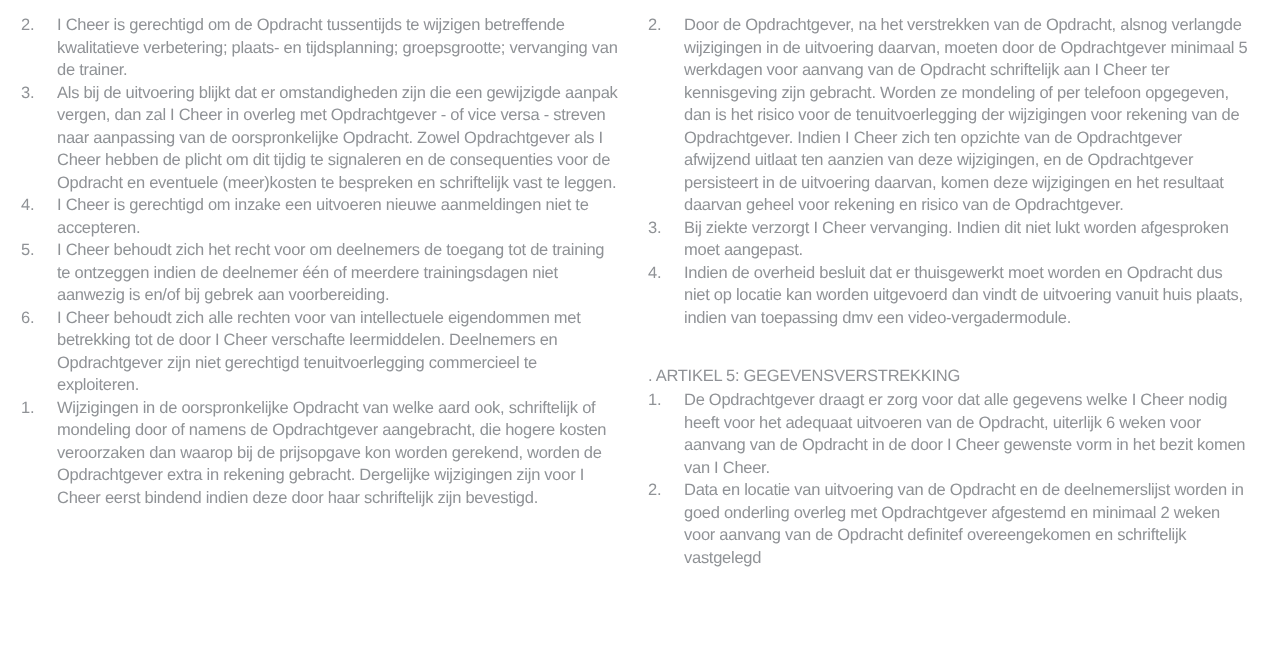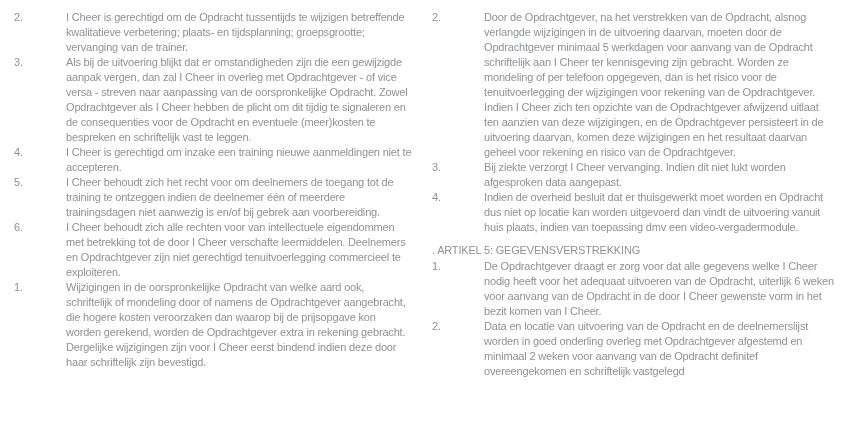--- a/index.html
+++ b/index.html
@@ -40,45 +40,44 @@
     display: flex;
     align-items: flex-start;
   }
   .li .num {
     flex: 0 0 24px;
     width: 24px;
   }
   .li .txt {
     flex: 1 1 auto;
     white-space: pre-line;
-    margin-left: 28px;
   }
   .section-heading {
-    margin-top: 8px;
+    margin-top: 24px;
     margin-bottom: 1px;
   }
 </style>
 </head>
 <body>
 
 <div class="doc">
 
   <div class="col col-left">
 
     <div class="li">
       <span class="num">2.</span>
       <span class="txt">I Cheer is gerechtigd om de Opdracht tussentijds te wijzigen betreffende kwalitatieve verbetering; plaats- en tijdsplanning; groepsgrootte; vervanging van de trainer.</span>
     </div>
     <div class="li">
       <span class="num">3.</span>
       <span class="txt">Als bij de uitvoering blijkt dat er omstandigheden zijn die een gewijzigde aanpak vergen, dan zal I Cheer in overleg met Opdrachtgever - of vice versa - streven naar aanpassing van de oorspronkelijke Opdracht. Zowel Opdrachtgever als I Cheer hebben de plicht om dit tijdig te signaleren en de consequenties voor de Opdracht en eventuele (meer)kosten te bespreken en schriftelijk vast te leggen.</span>
     </div>
     <div class="li">
       <span class="num">4.</span>
-      <span class="txt">I Cheer is gerechtigd om inzake een training  nieuwe aanmeldingen niet te accepteren.</span>
+      <span class="txt">I Cheer is gerechtigd om inzake een uitvoeren  nieuwe aanmeldingen niet te accepteren.</span>
     </div>
     <div class="li">
       <span class="num">5.</span>
       <span class="txt">I Cheer behoudt zich het recht voor om deelnemers de toegang tot de training te ontzeggen indien de deelnemer één of meerdere trainingsdagen niet aanwezig is en/of bij gebrek aan voorbereiding.</span>
     </div>
     <div class="li">
       <span class="num">6.</span>
       <span class="txt">I Cheer behoudt zich alle rechten voor van intellectuele eigendommen met betrekking tot de door I Cheer verschafte leermiddelen. Deelnemers en Opdrachtgever zijn niet gerechtigd tenuitvoerlegging commercieel te exploiteren.</span>
     </div>
 
@@ -91,21 +90,21 @@
   </div>
 
   <div class="col col-right">
 
     <div class="li">
       <span class="num">2.</span>
       <span class="txt">Door de Opdrachtgever, na het verstrekken van de Opdracht, alsnog verlangde wijzigingen in de uitvoering daarvan, moeten door de Opdrachtgever minimaal 5 werkdagen voor aanvang van de Opdracht schriftelijk aan I Cheer ter kennisgeving zijn gebracht. Worden ze mondeling of per telefoon opgegeven, dan is het risico voor de tenuitvoerlegging der wijzigingen voor rekening van de Opdrachtgever. Indien I Cheer zich ten opzichte van de Opdrachtgever afwijzend uitlaat ten aanzien van deze wijzigingen, en de Opdrachtgever persisteert in de uitvoering daarvan, komen deze wijzigingen en het resultaat daarvan geheel voor rekening en risico van de Opdrachtgever.</span>
     </div>
     <div class="li">
       <span class="num">3.</span>
-      <span class="txt">Bij ziekte verzorgt I Cheer vervanging. Indien dit niet lukt worden afgesproken data aangepast.</span>
+      <span class="txt">Bij ziekte verzorgt I Cheer vervanging. Indien dit niet lukt worden afgesproken moet aangepast.</span>
     </div>
     <div class="li">
       <span class="num">4.</span>
       <span class="txt">Indien de overheid besluit dat er thuisgewerkt moet worden en Opdracht dus niet op locatie kan worden uitgevoerd dan vindt de uitvoering vanuit huis plaats, indien van toepassing dmv een video-vergadermodule.</span>
     </div>
 
     <div class="section-heading">. ARTIKEL 5: GEGEVENSVERSTREKKING</div>
 
     <div class="li">
       <span class="num">1.</span>

